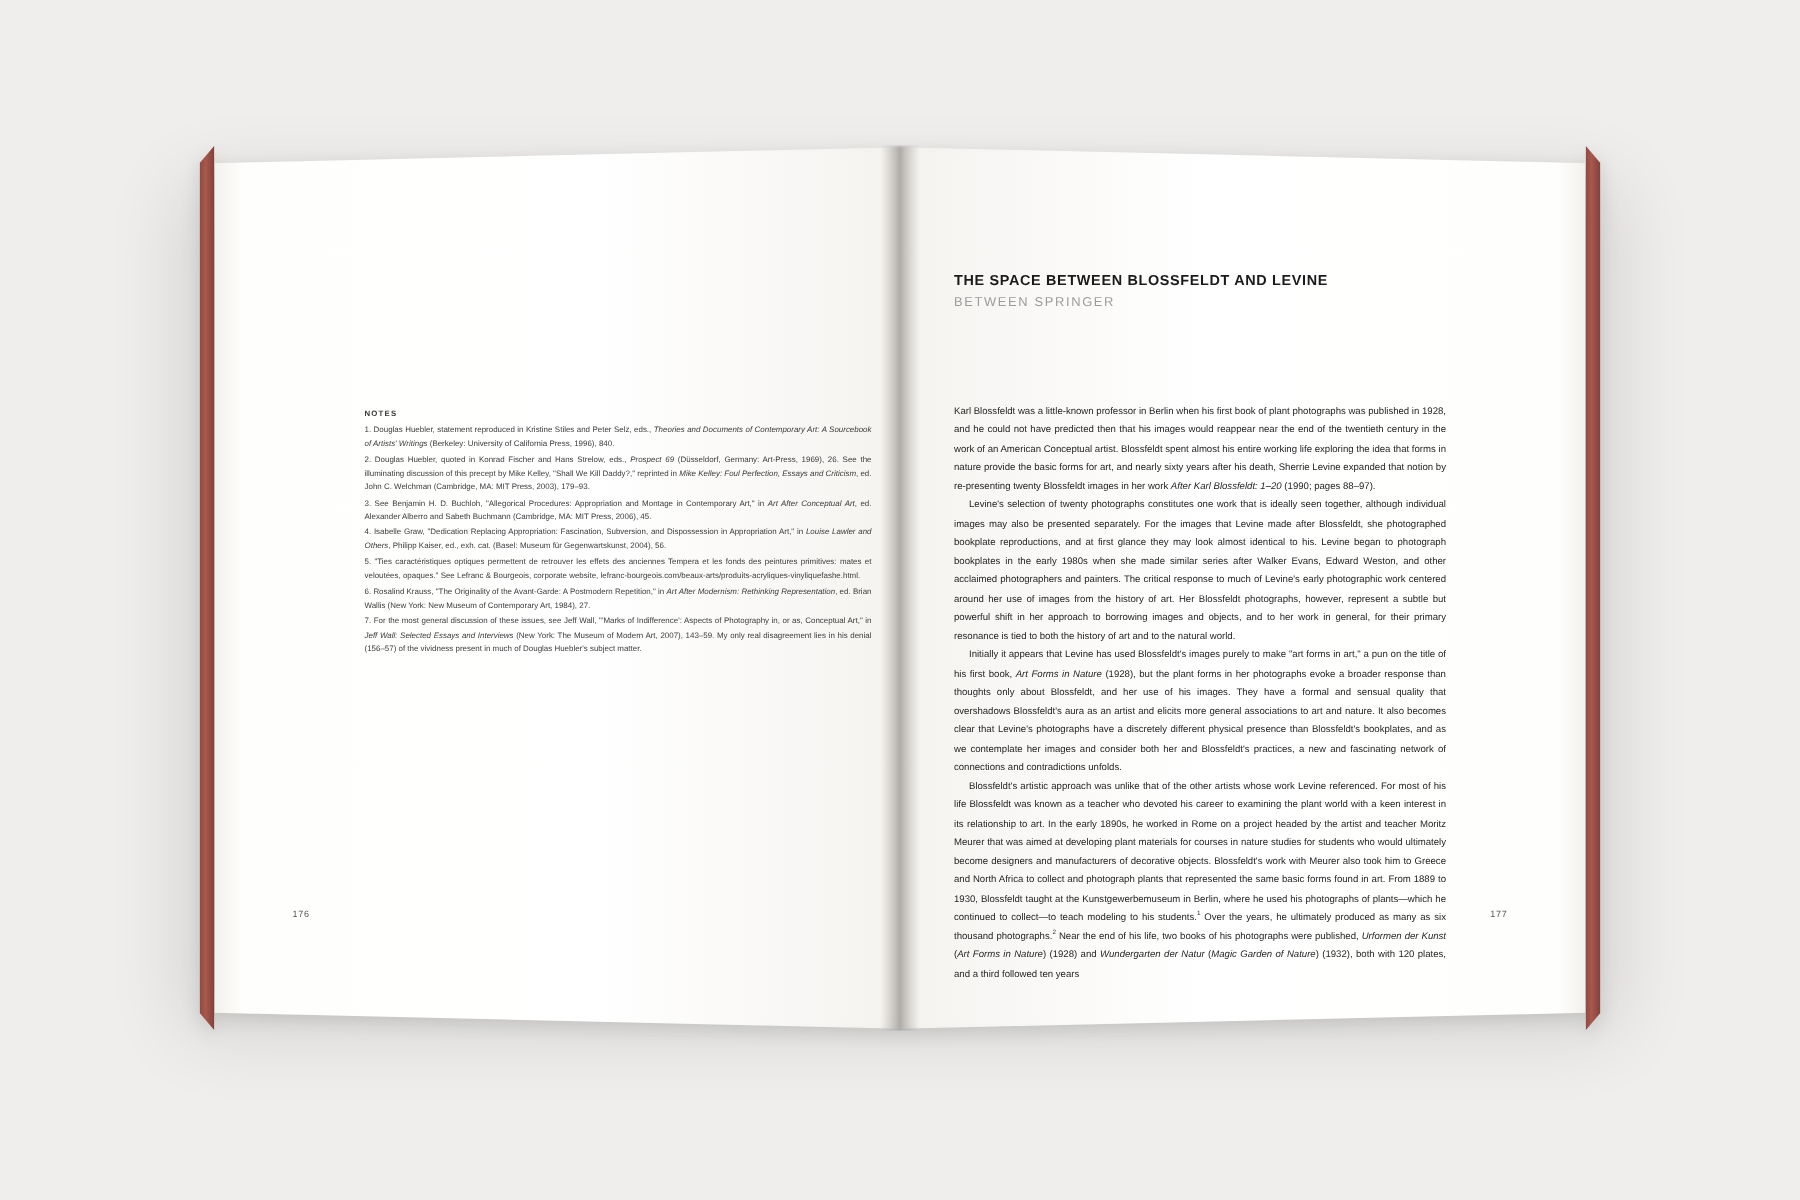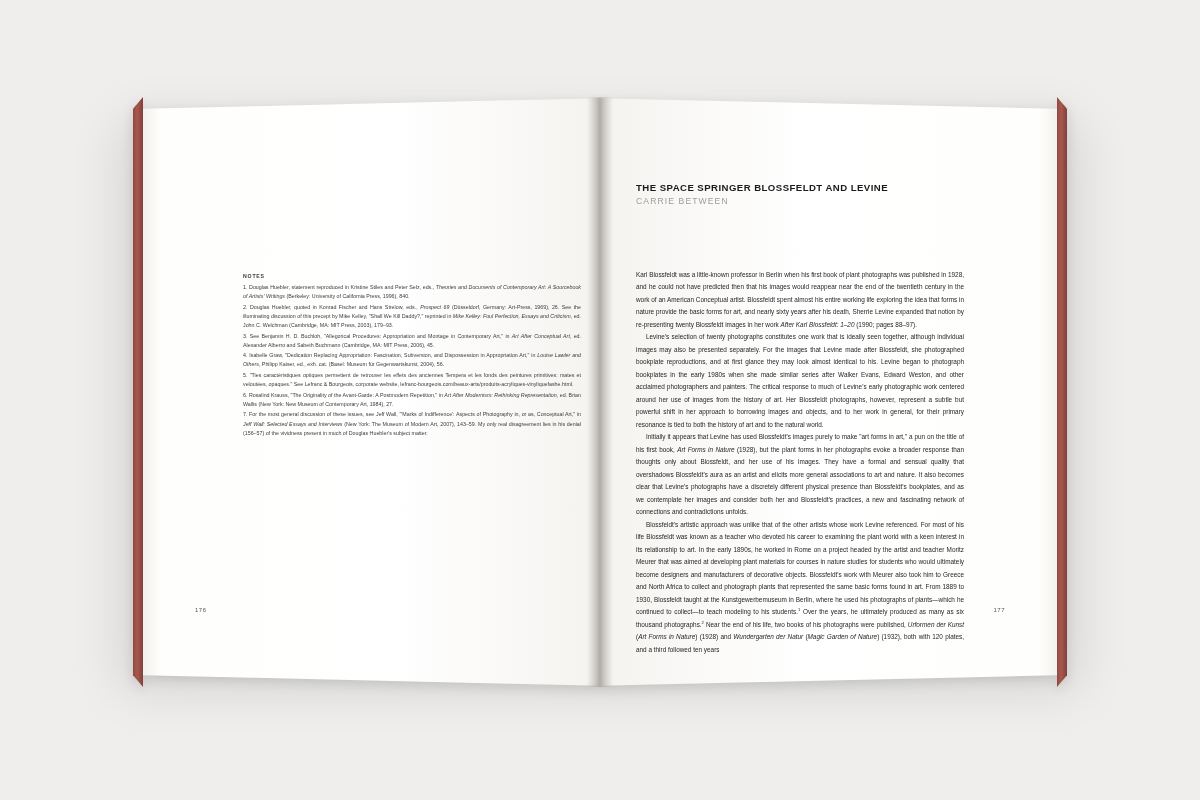--- a/index.html
+++ b/index.html
@@ -200,22 +200,22 @@
         </div>
 
         <div class="folio left">176</div>
       </div>
     </div>
 
     <div class="page right">
       <div class="right-inner">
 
         <div class="chapter">
-          <h1 class="chapter-title">THE SPACE SPRINGER BLOSSFELDT AND LEVINE</h1>
-          <p class="chapter-author">CARRIE BETWEEN</p>
+          <h1 class="chapter-title">THE SPACE BETWEEN BLOSSFELDT AND LEVINE</h1>
+          <p class="chapter-author">BETWEEN SPRINGER</p>
         </div>
 
         <div class="body-col">
           <p>Karl Blossfeldt was a little-known professor in Berlin when his first book of plant photographs was published in 1928, and he could not have predicted then that his images would reappear near the end of the twentieth century in the work of an American Conceptual artist. Blossfeldt spent almost his entire working life exploring the idea that forms in nature provide the basic forms for art, and nearly sixty years after his death, Sherrie Levine expanded that notion by re-presenting twenty Blossfeldt images in her work <i>After Karl Blossfeldt: 1–20</i> (1990; pages 88–97).</p>
           <p>Levine's selection of twenty photographs constitutes one work that is ideally seen together, although individual images may also be presented separately. For the images that Levine made after Blossfeldt, she photographed bookplate reproductions, and at first glance they may look almost identical to his. Levine began to photograph bookplates in the early 1980s when she made similar series after Walker Evans, Edward Weston, and other acclaimed photographers and painters. The critical response to much of Levine's early photographic work centered around her use of images from the history of art. Her Blossfeldt photographs, however, represent a subtle but powerful shift in her approach to borrowing images and objects, and to her work in general, for their primary resonance is tied to both the history of art and to the natural world.</p>
           <p>Initially it appears that Levine has used Blossfeldt's images purely to make "art forms in art," a pun on the title of his first book, <i>Art Forms in Nature</i> (1928), but the plant forms in her photographs evoke a broader response than thoughts only about Blossfeldt, and her use of his images. They have a formal and sensual quality that overshadows Blossfeldt's aura as an artist and elicits more general associations to art and nature. It also becomes clear that Levine's photographs have a discretely different physical presence than Blossfeldt's bookplates, and as we contemplate her images and consider both her and Blossfeldt's practices, a new and fascinating network of connections and contradictions unfolds.</p>
           <p>Blossfeldt's artistic approach was unlike that of the other artists whose work Levine referenced. For most of his life Blossfeldt was known as a teacher who devoted his career to examining the plant world with a keen interest in its relationship to art. In the early 1890s, he worked in Rome on a project headed by the artist and teacher Moritz Meurer that was aimed at developing plant materials for courses in nature studies for students who would ultimately become designers and manufacturers of decorative objects. Blossfeldt's work with Meurer also took him to Greece and North Africa to collect and photograph plants that represented the same basic forms found in art. From 1889 to 1930, Blossfeldt taught at the Kunstgewerbemuseum in Berlin, where he used his photographs of plants—which he continued to collect—to teach modeling to his students.<sup>1</sup> Over the years, he ultimately produced as many as six thousand photographs.<sup>2</sup> Near the end of his life, two books of his photographs were published, <i>Urformen der Kunst</i> (<i>Art Forms in Nature</i>) (1928) and <i>Wundergarten der Natur</i> (<i>Magic Garden of Nature</i>) (1932), both with 120 plates, and a third followed ten years</p>
         </div>
 
         <div class="folio right">177</div>

